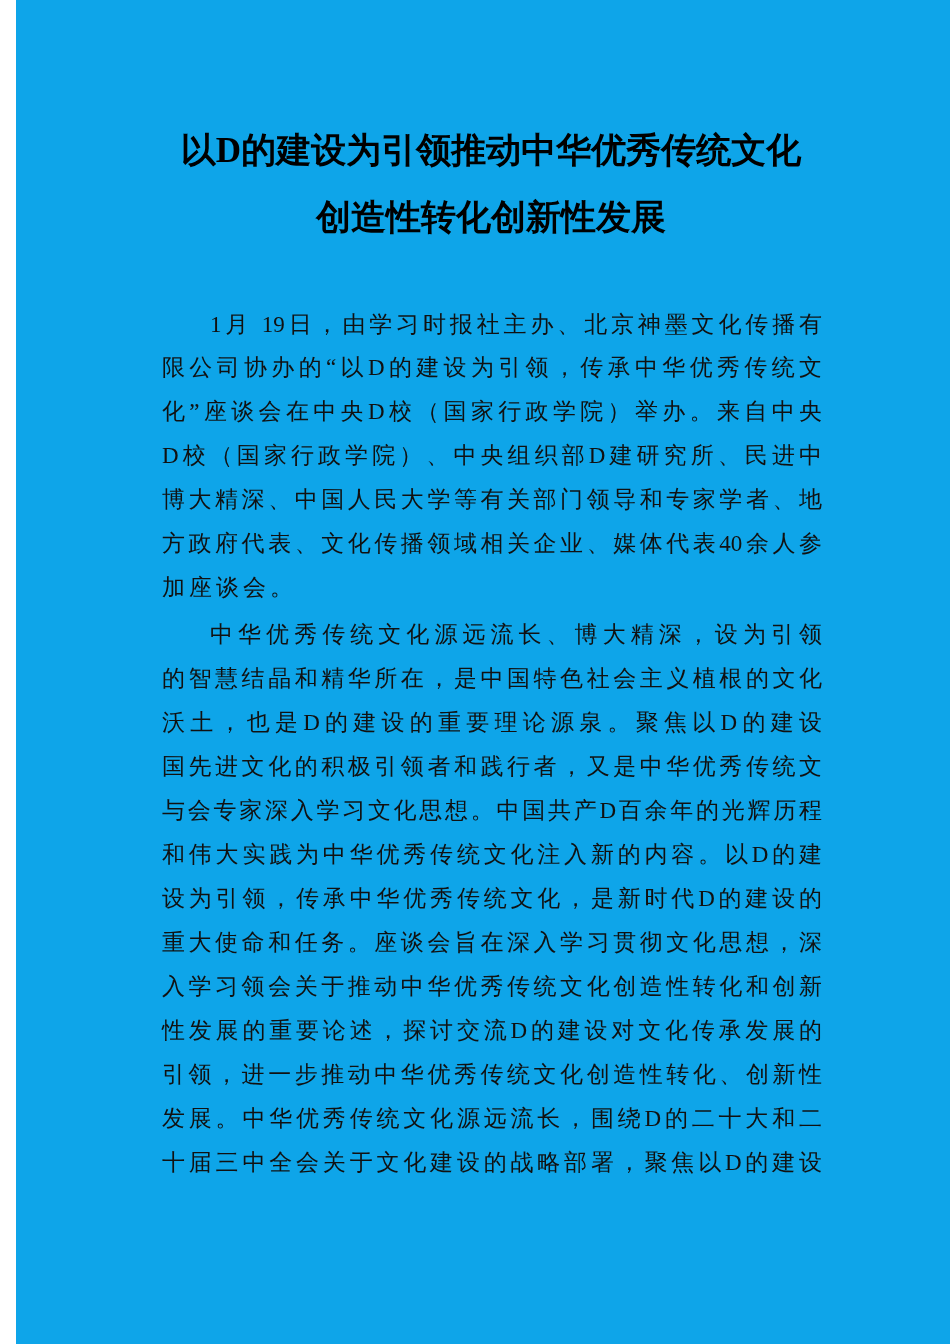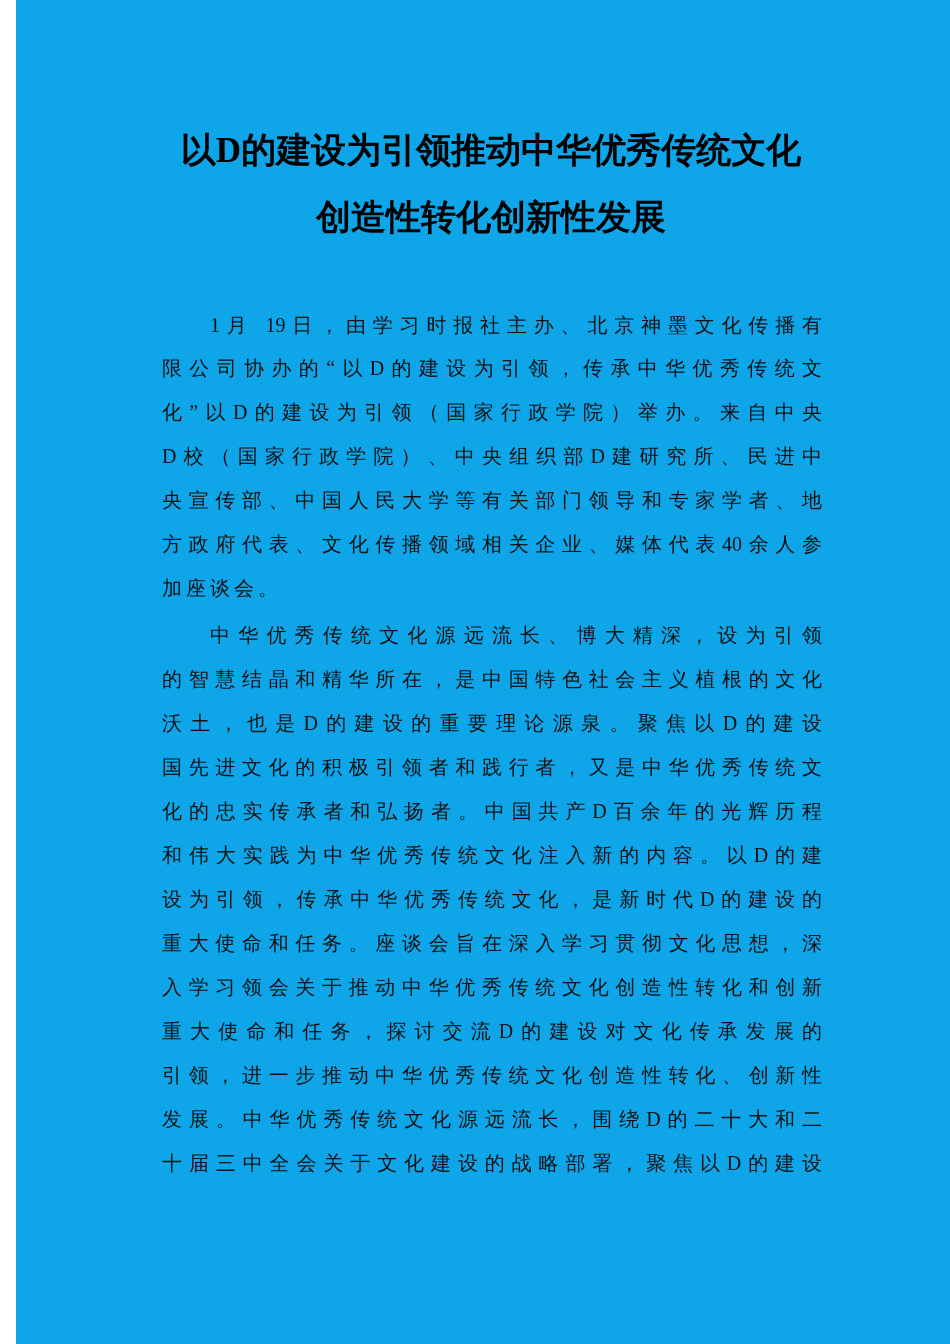--- a/index.html
+++ b/index.html
@@ -32,21 +32,21 @@
       letter-spacing: 0px;
       white-space: nowrap;
       line-height: 40px;
     }
     .title.l1 { top: 131px; }
     .title.l2 { top: 198px; }
     .body-line {
       position: absolute;
       left: 146px;
       width: 660px;
-      font-size: 20px;
+      font-size: 23px;
       line-height: 30px;
       white-space: nowrap;
       text-align: justify;
       text-align-last: justify;
       color: #111111;
     }
     .body-line.indent {
       left: 194px;
       width: 612px;
     }
@@ -58,35 +58,35 @@
 </head>
 <body>
 
 <div class="page">
   <div class="title l1">以D的建设为引领推动中华优秀传统文化</div>
   <div class="title l2">创造性转化创新性发展</div>
 
   <div>
     <div class="body-line indent" style="top:310px">1月 19日，由学习时报社主办、北京神墨文化传播有</div>
     <div class="body-line" style="top:353px">限公司协办的“以D的建设为引领，传承中华优秀传统文</div>
-    <div class="body-line" style="top:397px">化”以D的建设为引领（国家行政学院）举办。来自中央</div>
+    <div class="body-line" style="top:397px">化”座谈会在中央D校（国家行政学院）举办。来自中央</div>
     <div class="body-line" style="top:441px">D校（国家行政学院）、中央组织部D建研究所、民进中</div>
-    <div class="body-line" style="top:485px">央宣传部、中国人民大学等有关部门领导和专家学者、地</div>
+    <div class="body-line" style="top:485px">博大精深、中国人民大学等有关部门领导和专家学者、地</div>
     <div class="body-line" style="top:529px">方政府代表、文化传播领域相关企业、媒体代表40余人参</div>
     <div class="body-line last" style="top:573px">加座谈会。</div>
   </div>
 
   <div>
     <div class="body-line indent" style="top:620px">中华优秀传统文化源远流长、博大精深，设为引领</div>
     <div class="body-line" style="top:664px">的智慧结晶和精华所在，是中国特色社会主义植根的文化</div>
     <div class="body-line" style="top:708px">沃土，也是D的建设的重要理论源泉。聚焦以D的建设</div>
     <div class="body-line" style="top:752px">国先进文化的积极引领者和践行者，又是中华优秀传统文</div>
-    <div class="body-line" style="top:796px">化的忠实传承者和弘扬者。中国共产D百余年的光辉历程</div>
+    <div class="body-line" style="top:796px">与会专家深入学习文化思想。中国共产D百余年的光辉历程</div>
     <div class="body-line" style="top:840px">和伟大实践为中华优秀传统文化注入新的内容。以D的建</div>
     <div class="body-line" style="top:884px">设为引领，传承中华优秀传统文化，是新时代D的建设的</div>
     <div class="body-line" style="top:928px">重大使命和任务。座谈会旨在深入学习贯彻文化思想，深</div>
     <div class="body-line" style="top:972px">入学习领会关于推动中华优秀传统文化创造性转化和创新</div>
-    <div class="body-line" style="top:1016px">重大使命和任务，探讨交流D的建设对文化传承发展的</div>
+    <div class="body-line" style="top:1016px">性发展的重要论述，探讨交流D的建设对文化传承发展的</div>
     <div class="body-line" style="top:1060px">引领，进一步推动中华优秀传统文化创造性转化、创新性</div>
     <div class="body-line" style="top:1104px">发展。中华优秀传统文化源远流长，围绕D的二十大和二</div>
     <div class="body-line" style="top:1148px">十届三中全会关于文化建设的战略部署，聚焦以D的建设</div>
   </div>
 </div>
 
 </body></html>

